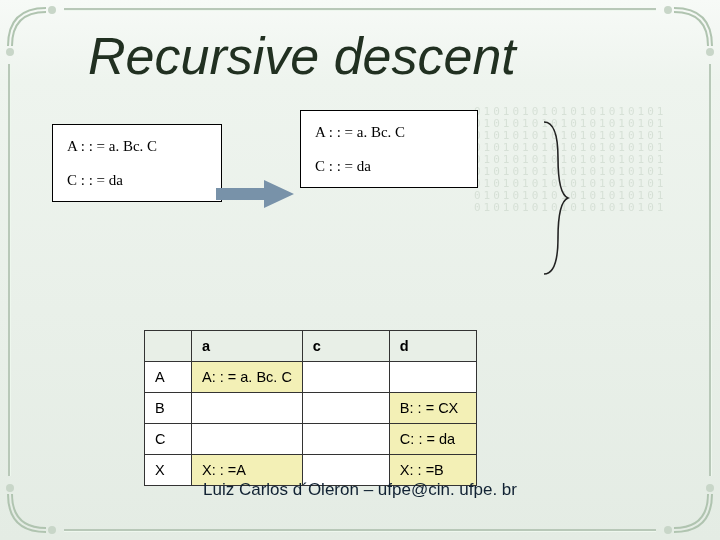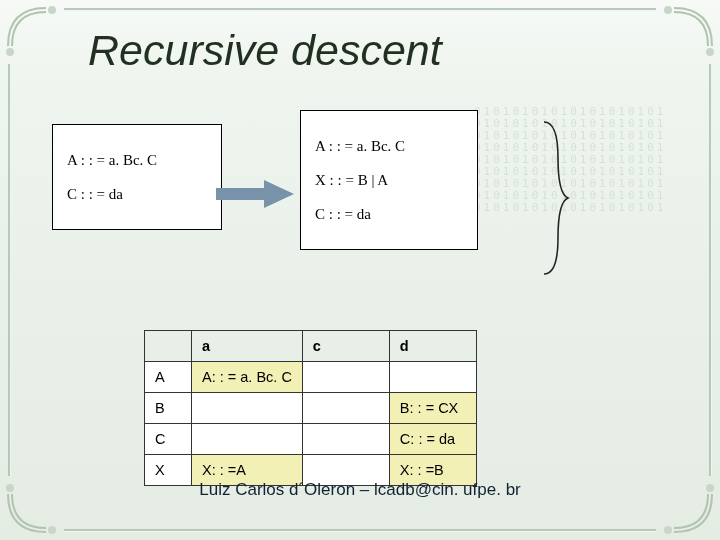--- a/index.html
+++ b/index.html
@@ -7,24 +7,24 @@
     background:
       linear-gradient(180deg,#f7faf7 0%,#eef4ee 15%,#e4ece4 100%)}
   .corner{position:absolute;width:60px;height:60px}
   .corner svg{display:block}
   .tl{top:6px;left:6px}
   .tr{top:6px;right:6px;transform:scaleX(-1)}
   .bl{bottom:6px;left:6px;transform:scaleY(-1)}
   .br{bottom:6px;right:6px;transform:scale(-1,-1)}
   .frame-h{position:absolute;left:64px;right:64px;height:2px;background:#b8c8b8;border-bottom:1px solid #eef7ee}
   .frame-v{position:absolute;top:64px;bottom:64px;width:2px;background:#b8c8b8;border-right:1px solid #eef7ee}
-  .title{font-style:italic;font-weight:400;font-size:43px;color:#213021;padding:26px 9px 0 88px}
+  .title{font-style:italic;font-weight:400;font-size:52px;color:#213021;padding:26px 9px 0 88px}
   .binbg{position:absolute;right:36px;top:106px;width:210px;height:118px;
     font-family:monospace;font-size:11px;line-height:12px;letter-spacing:3px;color:#c5d2c5;overflow:hidden;opacity:.55;pointer-events:none}
-  .box{position:absolute;background:#fff;border:1px solid #000;padding:18px 14px;font-size:15px;line-height:34px;font-family:Verdana}
+  .box{position:absolute;background:#fff;border:1px solid #000;padding:4px 14px;font-size:15px;line-height:34px;font-family:Verdana}
   .box1{left:52px;top:124px;width:140px}
   .box2{left:300px;top:110px;width:148px}
   .arrow{position:absolute;left:216px;top:178px;width:78px;height:32px}
   .label{position:absolute;right:36px;top:176px;width:104px;text-align:center;font-size:15px;line-height:22px}
   .brace{position:absolute;right:150px;top:118px;width:30px;height:160px}
   .tbl{position:absolute;left:144px;top:330px;border-collapse:collapse;font-size:14.5px}
   .tbl th,.tbl td{border:1px solid #333;padding:0 10px;height:30px;min-width:66px;text-align:left;vertical-align:middle;background:#fff}
   .tbl th{background:#e8efe7}
   .tbl th.empty{background:#e8efe7;min-width:26px}
   .tbl td.rowh{min-width:26px;font-weight:400;background:#fff}
@@ -87,21 +87,20 @@
   </div>
 
   <div class="arrow">
     <svg width="78" height="32">
       <polygon points="0,10 48,10 48,2 78,16 48,30 48,22 0,22" fill="#7892a9"></polygon>
     </svg>
   </div>
 
   <div class="box box2">
     <div>A : : = a. Bc. C</div>
-    <div>X : : = B | A</div>
     <div>C : : = da</div>
   </div>
 
   <div class="brace">
     <svg width="30" height="160">
         <path d="M4 4 Q18 4 18 40 Q18 76 28 80 Q18 84 18 120 Q18 156 4 156" fill="none" stroke="#222" stroke-width="1.6"></path>
       </svg>
   </div>
 
 
@@ -133,14 +132,14 @@
     </tr>
     <tr>
       <td class="rowh">X</td>
       <td class="ylw">X: : =A</td>
       <td></td>
       <td class="ylw">X: : =B</td>
     </tr>
   </tbody>
     </table>
 
-  <div class="footer">Luiz Carlos d´Oleron – lcadb@cin. ufpe. br</div>
+  <div class="footer">Luiz Carlos d´Oleron – ufpe@cin. ufpe. br</div>
 </div>
 
 </body></html>

